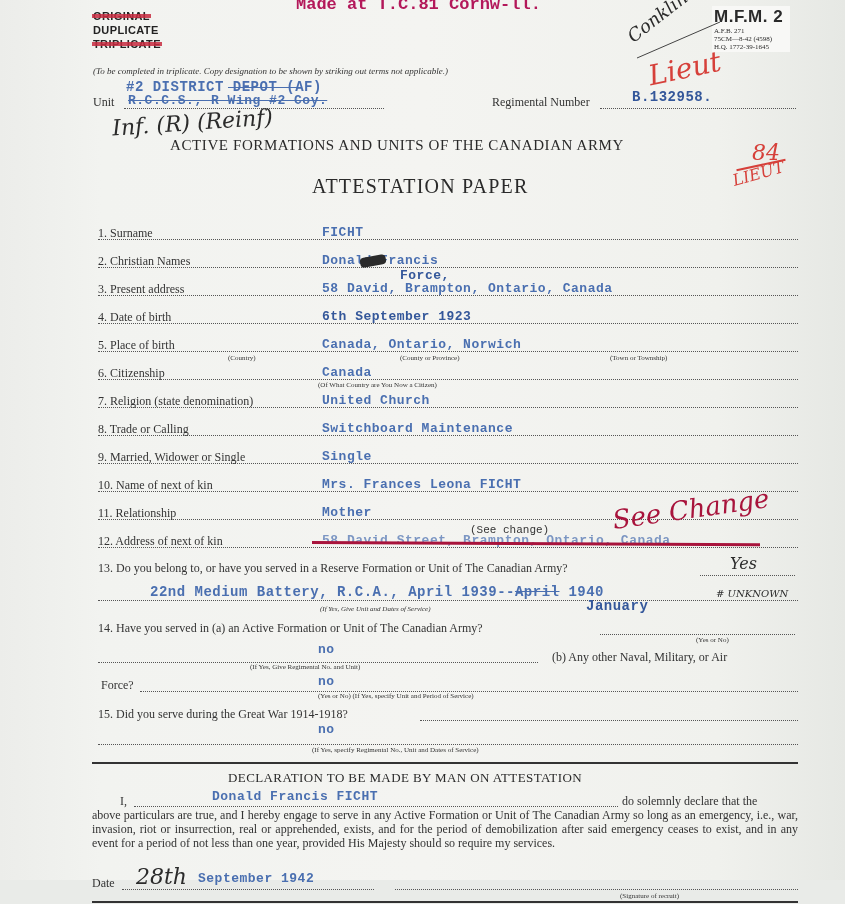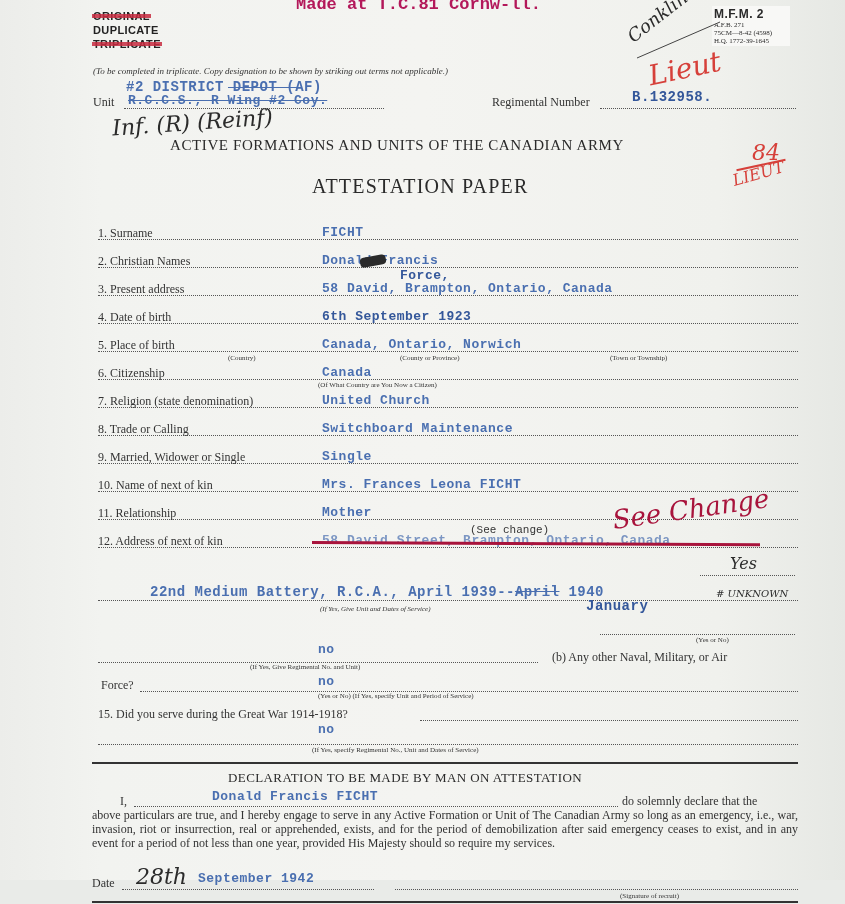--- a/index.html
+++ b/index.html
@@ -51,21 +51,21 @@
 
 <div class="paper">
 
   <div class="abs red-type" style="left:296px; top:-5px; font-size:17px;">Made at T.C.81 Cornw-ll.</div>
 
   <div class="abs copy-label" style="left:93px; top:10px;"><span class="struck">ORIGINAL</span></div>
   <div class="abs copy-label" style="left:93px; top:24px;">DUPLICATE</div>
   <div class="abs copy-label" style="left:93px; top:38px;"><span class="struck">TRIPLICATE</span></div>
 
   <div class="abs stamp-box" style="left:712px; top:6px; width:78px;">
-    <div style="font-family:'Liberation Sans',sans-serif; font-weight:bold; font-size:12px; letter-spacing:0.5px;">M.F.M. 2</div>
+    <div style="font-family:'Liberation Sans',sans-serif; font-weight:bold; font-size:17px; letter-spacing:0.5px;">M.F.M. 2</div>
     <div style="font-size:7px; line-height:8px;">A.F.B. 271</div>
     <div style="font-size:7px; line-height:8px;">75CM—8-42 (4598)</div>
     <div style="font-size:7px; line-height:8px;">H.Q. 1772-39-1645</div>
   </div>
 
   <div class="abs hand hand-black" style="left:622px; top:6px; font-size:18px; transform:rotate(-38deg);">Conklin</div>
   <svg class="abs" style="left:632px; top:0;" width="90" height="60">
     <path d="M5 58 L88 22" stroke="#444" stroke-width="1" fill="none"></path>
   </svg>
 
@@ -158,31 +158,33 @@
   <div class="abs hand hand-crimson" style="left:612px; top:494px; font-size:26px; transform:rotate(-8deg);">See Change</div>
 
   <div class="row" style="top:534px;">
     <div class="dots"></div>
     <span class="num-label">12. Address of next of kin</span>
     <span class="value type" style="left:224px; opacity:0.7;">58 David Street, Brampton, Ontario, Canada</span>
     <span class="abs" style="left:372px; top:-10px; font-family:'Liberation Mono',monospace; font-size:11px; color:#333;">(See change)</span>
   </div>
   <div class="strike-red" style="left:312px; top:541px; width:448px; transform:rotate(0.3deg);"></div>
 
+  <div class="abs label" style="left:98px; top:561px;">13. Do you belong to, or have you served in a Reserve Formation or Unit of The Canadian Army?</div>
   <div class="dotline" style="left:700px; width:95px; top:575px;"></div>
   <div class="abs hand hand-black" style="left:730px; top:554px; font-size:16px;">Yes</div>
 
   <div class="dotline" style="left:98px; width:700px; top:600px;"></div>
   <div class="abs type" style="left:150px; top:584px; font-size:14px;">
     <span>22nd Medium Battery, R.C.A., April 1939--</span><span style="text-decoration:line-through;">April</span>&nbsp;<span>1940</span>
   </div>
   <div class="abs type dark" style="left:586px; top:598px; font-size:14px;">January</div>
   <div class="abs hand hand-black" style="left:716px; top:588px; font-size:10px;"># UNKNOWN</div>
   <div class="abs small-caption" style="left:320px; top:605px;font-style:italic;">(If Yes, Give Unit and Dates of Service)</div>
 
+  <div class="abs label" style="left:98px; top:621px;">14. Have you served in (a) an Active Formation or Unit of The Canadian Army?</div>
   <div class="dotline" style="left:600px; width:195px; top:634px;"></div>
   <div class="abs small-caption" style="left:696px; top:636px;">(Yes or No)</div>
 
   <div class="dotline" style="left:98px; width:440px; top:662px;"></div>
   <div class="abs type" style="left:318px; top:642px; font-size:13px;">no</div>
   <div class="abs label" style="left:552px; top:650px;">(b) Any other Naval, Military, or Air</div>
   <div class="abs small-caption" style="left:250px; top:663px;">(If Yes, Give Regimental No. and Unit)</div>
 
   <div class="abs label" style="left:92px; top:678px;margin-left:9px;">Force?</div>
   <div class="dotline" style="left:140px; width:658px; top:691px;"></div>

